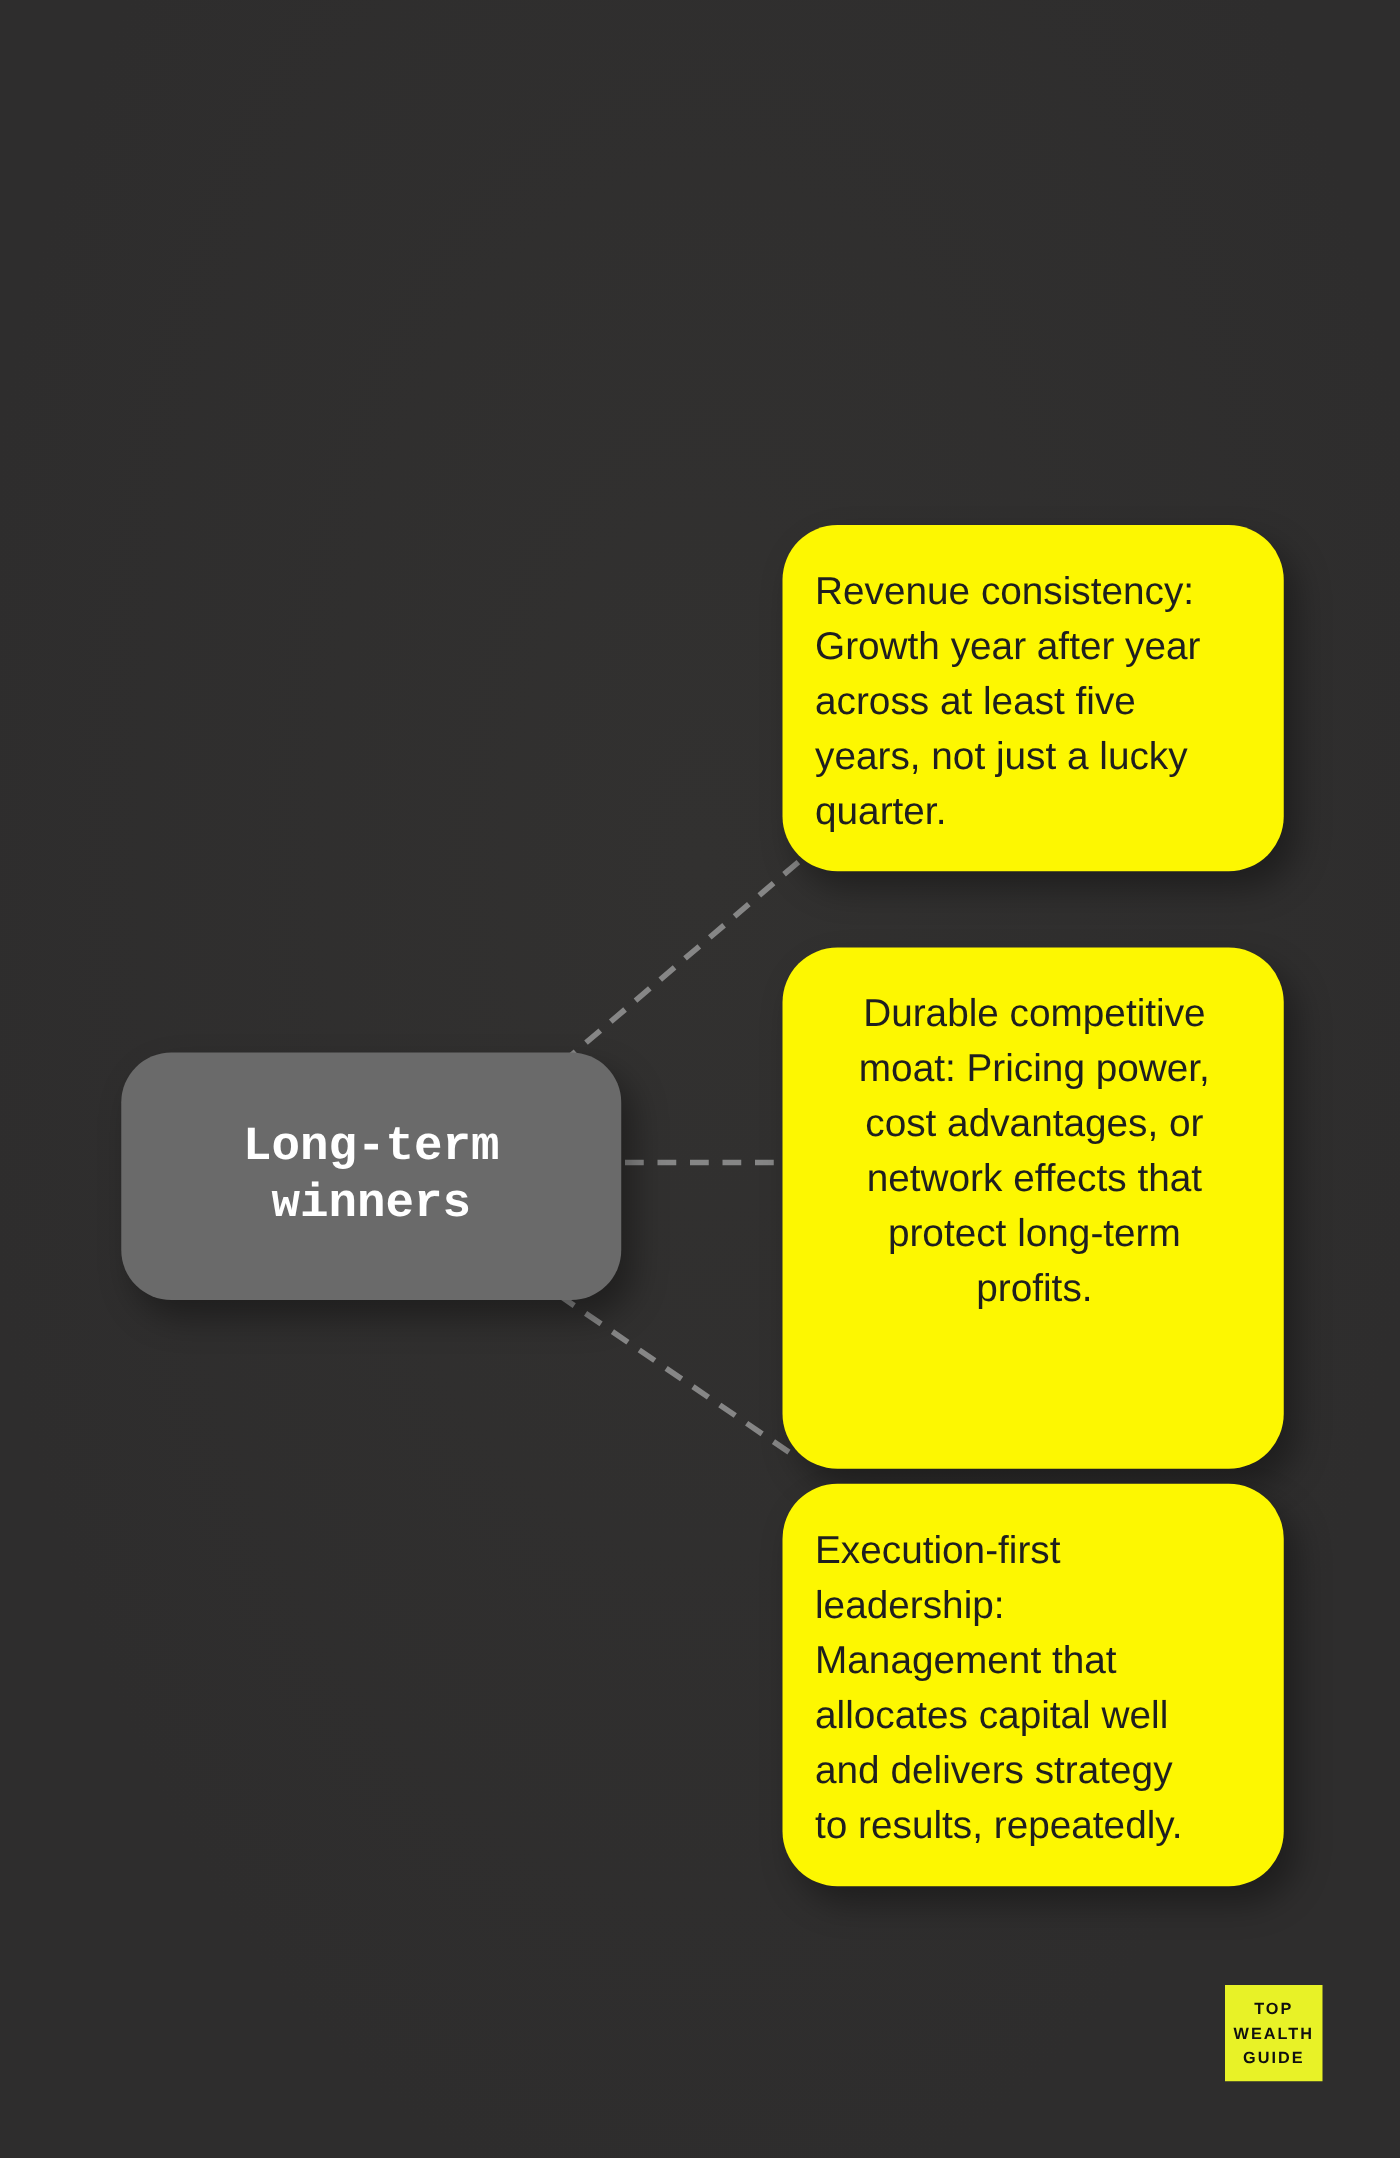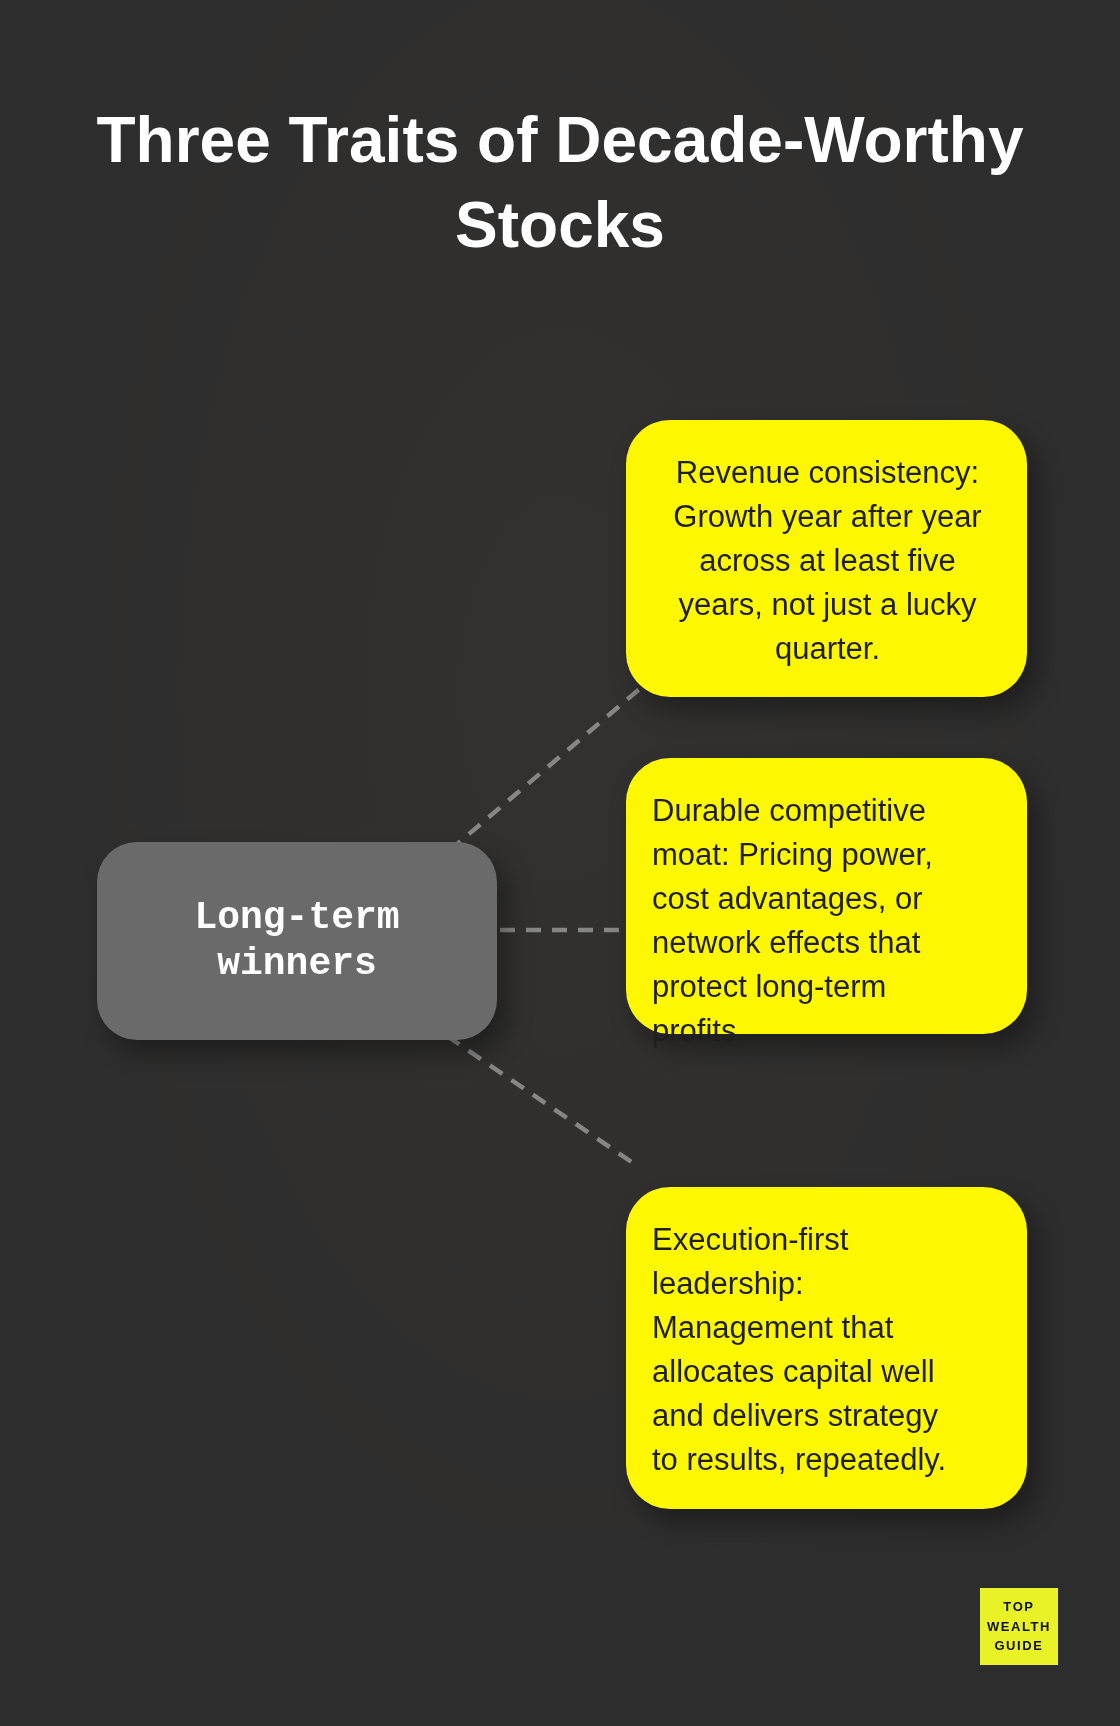--- a/index.html
+++ b/index.html
@@ -74,22 +74,22 @@
   }
   .branch {
     position: absolute;
     left: 626px;
     width: 401px;
     background: var(--accent-yellow);
     border-radius: 44px;
     padding: 31px 24px 24px 26px;
     box-shadow: 10px 14px 26px rgba(0,0,0,0.35);
   }
-  .branch-1 { top: 420px; height: 277px; text-align: center; }
-  .branch-2 { top: 758px; height: 276px; }
+  .branch-1 { top: 420px; height: 277px; }
+  .branch-2 { top: 758px; height: 417px; text-align: center; }
   .branch-3 { top: 1187px; height: 322px; }
   .branch-text {
     color: var(--text-dark);
     font-size: 31px;
     font-weight: 400;
     line-height: 1.42;
     white-space: pre-line;
     display: block;
   }
   .badge {
@@ -111,22 +111,20 @@
     letter-spacing: 1.6px;
     line-height: 1.5;
     white-space: pre-line;
   }
 </style>
 </head>
 <body>
 
 <div class="canvas">
 
-  <h1 class="title">Three Traits of Decade-Worthy
-Stocks</h1>
 
   <svg class="connectors" viewBox="0 0 1120 1726" xmlns="http://www.w3.org/2000/svg" aria-hidden="true">
     <line class="conn" x1="449" y1="851" x2="643" y2="686"></line>
     <line class="conn" x1="500" y1="930" x2="626" y2="930"></line>
     <line class="conn" x1="447" y1="1036" x2="633" y2="1163"></line>
   </svg>
 
   <div class="root-node">
     <span class="root-label">Long-term
 winners</span>

